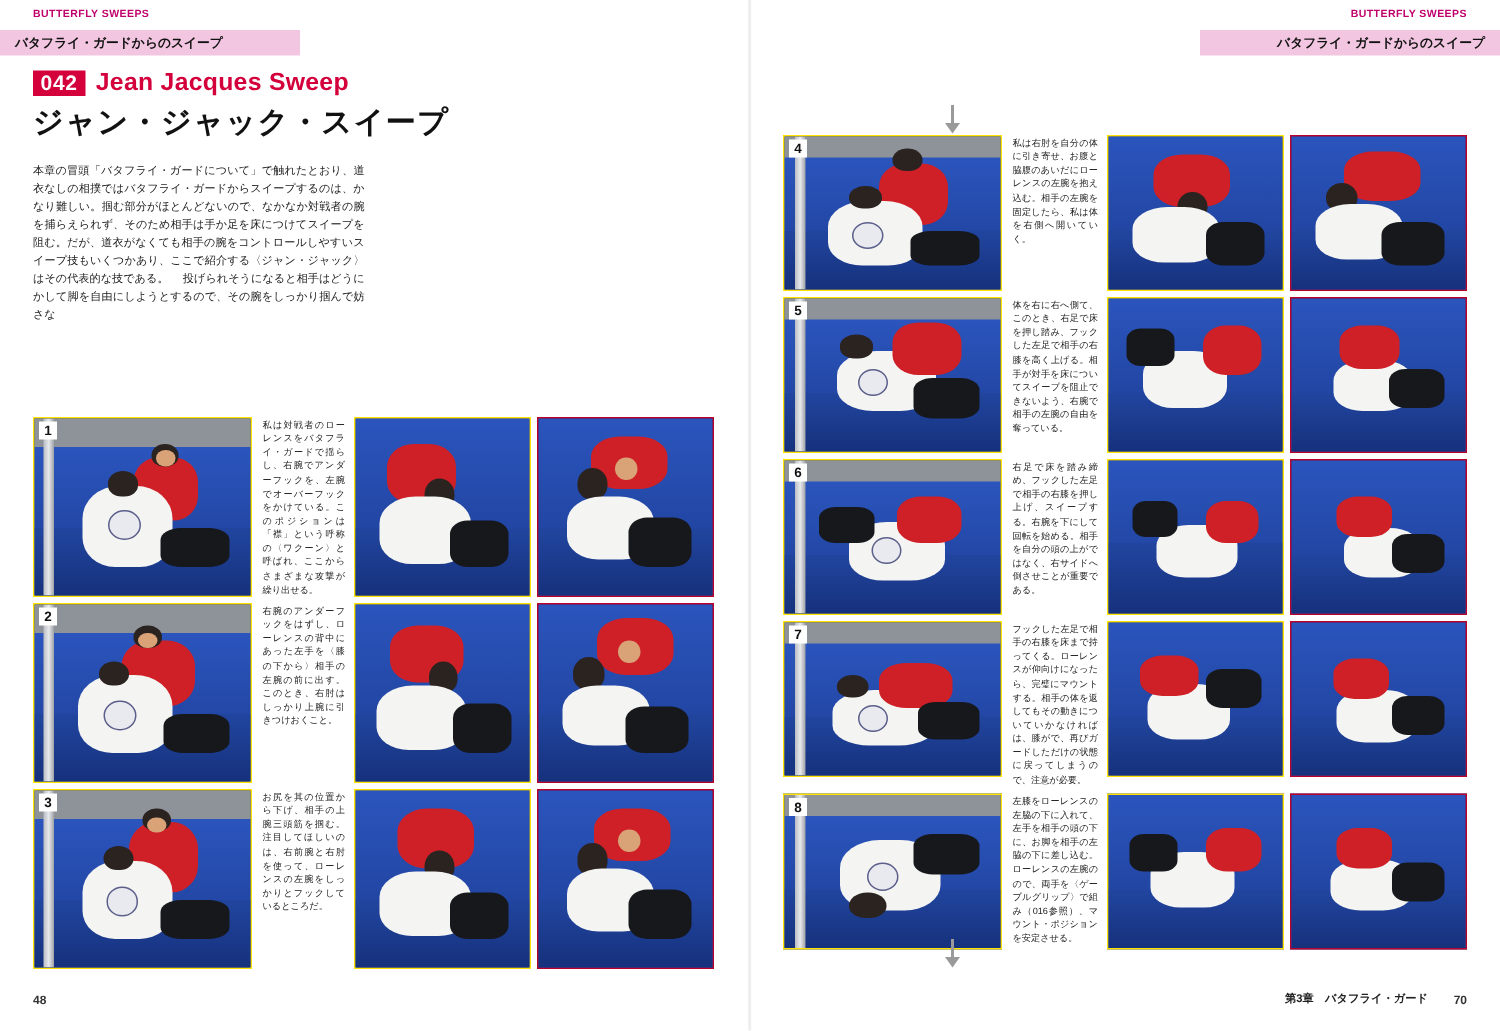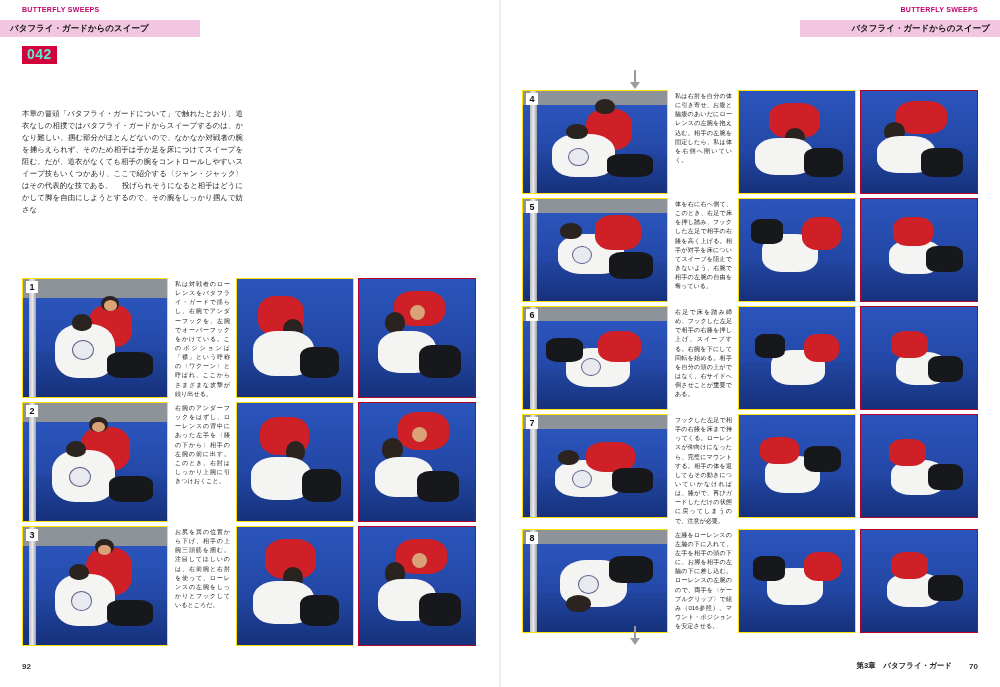--- a/index.html
+++ b/index.html
@@ -53,21 +53,21 @@
     color: #111;
   }
   .chaptertab-left { left: 0; width: 200px; }
   .chaptertab-right { right: 0; width: 200px; justify-content: flex-end; }
 
   
   .title-area { position: absolute; left: 22px; top: 46px; }
   .title-row { display: flex; align-items: center; gap: 7px; }
   .num-badge {
     background: #d3003c;
-    color: #5eead4;
+    color: #ffffff;
     font-weight: bold;
     font-size: 14px;
     padding: 1px 5px 2px 5px;
     line-height: 1.05;
     letter-spacing: .5px;
   }
   .title-en {
     color: #d3003c;
     font-weight: bold;
     font-size: 16.5px;
@@ -219,21 +219,23 @@
 <div class="spread">
 
   <div class="page page-left">
 
     <div class="runhead-bar runhead-left">BUTTERFLY SWEEPS</div>
     <div class="chaptertab chaptertab-left">バタフライ・ガードからのスイープ</div>
 
     <div class="title-area">
       <div class="title-row">
         <span class="num-badge">042</span>
-      </div>
+        <span class="title-en">Jean Jacques Sweep</span>
+      </div>
+      <div class="title-jp">ジャン・ジャック・スイープ</div>
     </div>
 
     <div class="intro">
       <p>本章の冒頭「バタフライ・ガードについて」で触れたとおり、道衣なしの相撲ではバタフライ・ガードからスイープするのは、かなり難しい。掴む部分がほとんどないので、なかなか対戦者の腕を捕らえられず、そのため相手は手か足を床につけてスイープを阻む。だが、道衣がなくても相手の腕をコントロールしやすいスイープ技もいくつかあり、ここで紹介する〈ジャン・ジャック〉はその代表的な技である。
 　投げられそうになると相手はどうにかして脚を自由にしようとするので、その腕をしっかり掴んで妨さな</p>
     </div>
 
     <div class="steps-left">
 
       <div class="step-row">
@@ -354,21 +356,21 @@
             <div class="fig hair" style="left:22%;top:30%;width:18%;height:18%;"></div>
             <div class="fig skin" style="left:46%;top:22%;width:13%;height:13%;"></div>
             <div class="fig torso-white" style="left:16%;top:44%;width:50%;height:36%;"></div>
             <div class="fig short-black" style="left:52%;top:56%;width:36%;height:28%;"></div>
           </div>
         </div>
       </div>
 
     </div>
 
-    <div class="folio folio-left">92</div>
+    <div class="folio folio-left">48</div>
   </div>
 
   <div class="page page-right">
 
     <div class="runhead-bar runhead-right">BUTTERFLY SWEEPS</div>
     <div class="chaptertab chaptertab-right">バタフライ・ガードからのスイープ</div>
 
     <div class="arrow-col" style="top:70px;">
       <div class="arrow-line" style="height:12px;"></div>
       <div class="arrow-down"></div>

